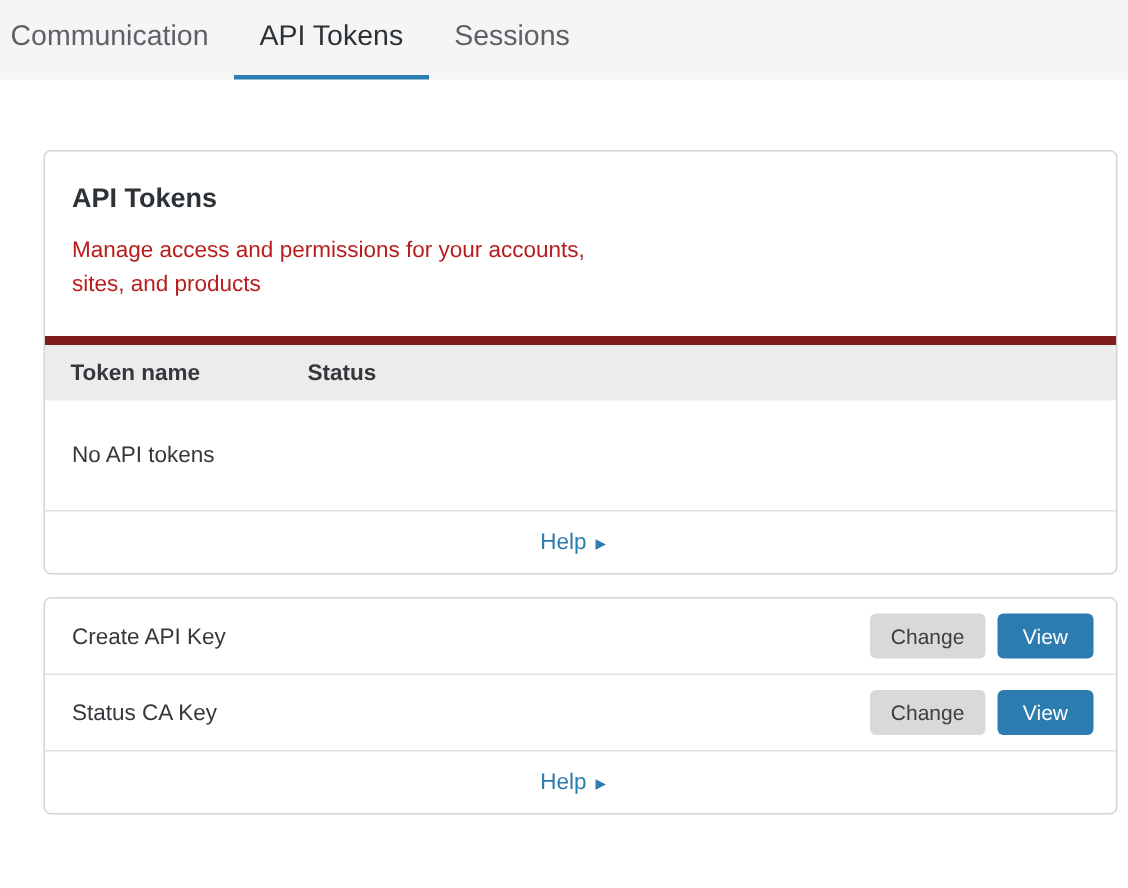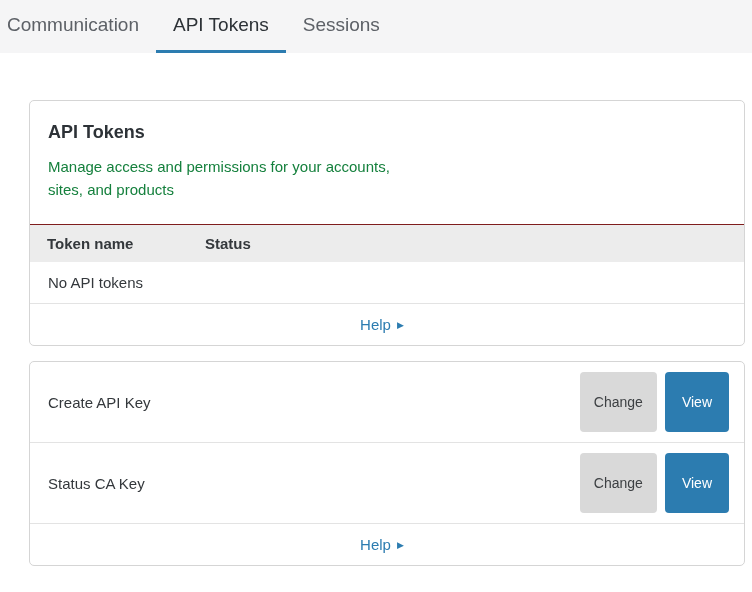--- a/index.html
+++ b/index.html
@@ -49,21 +49,21 @@
   h2.card-title {
     margin: 0 0 12px 0;
     font-size: 18px;
     font-weight: 700;
     color: #2d3237;
   }
   p.card-desc {
     margin: 0;
     font-size: 15px;
     line-height: 23px;
-    color: #15803d;
+    color: #b91c1c;
   }
 
   
   .card-head { display: flex; }
   .head-left {
     width: 60%;
     padding: 21px 18px 23px 18px;
   }
   .head-left p { max-width: 372px; }
   .head-right {
@@ -85,41 +85,41 @@
     line-height: 16px;
   }
   .btn-primary {
     background: var(--accent-blue, #2c7cb0);
     color: #fff;
     padding: 7px 17px;
   }
   .btn-secondary {
     background: var(--secondary-btn-bg, #d9d9d9);
     color: #3d4043;
-    padding: 22px 14px;
+    padding: 7px 14px;
   }
 
   
   .table-header {
     display: flex;
     align-items: center;
     background: var(--table-header-bg, #ececec);
-    border-top: 1px solid #7f1d1d;
+    border-top: 6px solid #7f1d1d;
     padding: 10px 0 10px 17px;
     font-size: 15px;
     font-weight: 700;
     color: #34383c;
   }
   .th-1 { width: 158px; }
   .th-2 { width: 192px; }
   .th-3 { width: 194px; }
   .th-4 { flex: 1; }
 
   .empty-row {
-    padding: 12px 18px;
+    padding: 28px 18px;
     font-size: 15px;
     color: #34383c;
     border-bottom: 1px solid #e3e3e3;
   }
 
   .card-footer {
     display: flex;
     justify-content: center;
     align-items: center;
     padding: 12px 28px 12px 18px;

